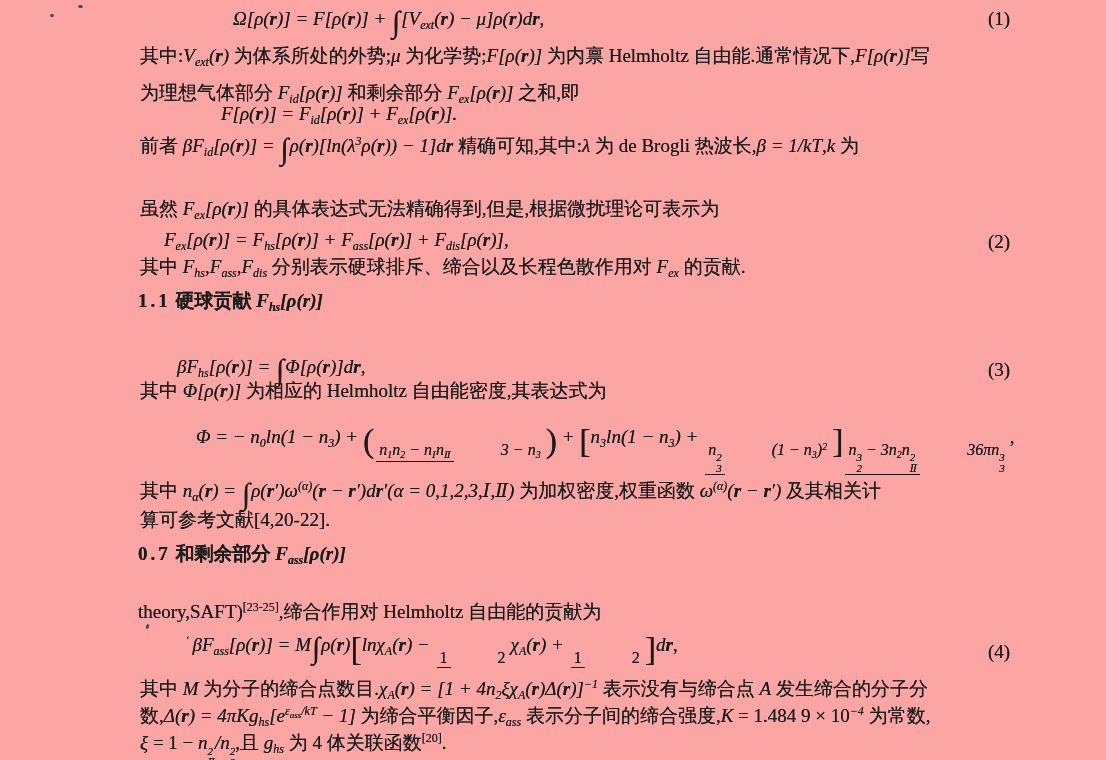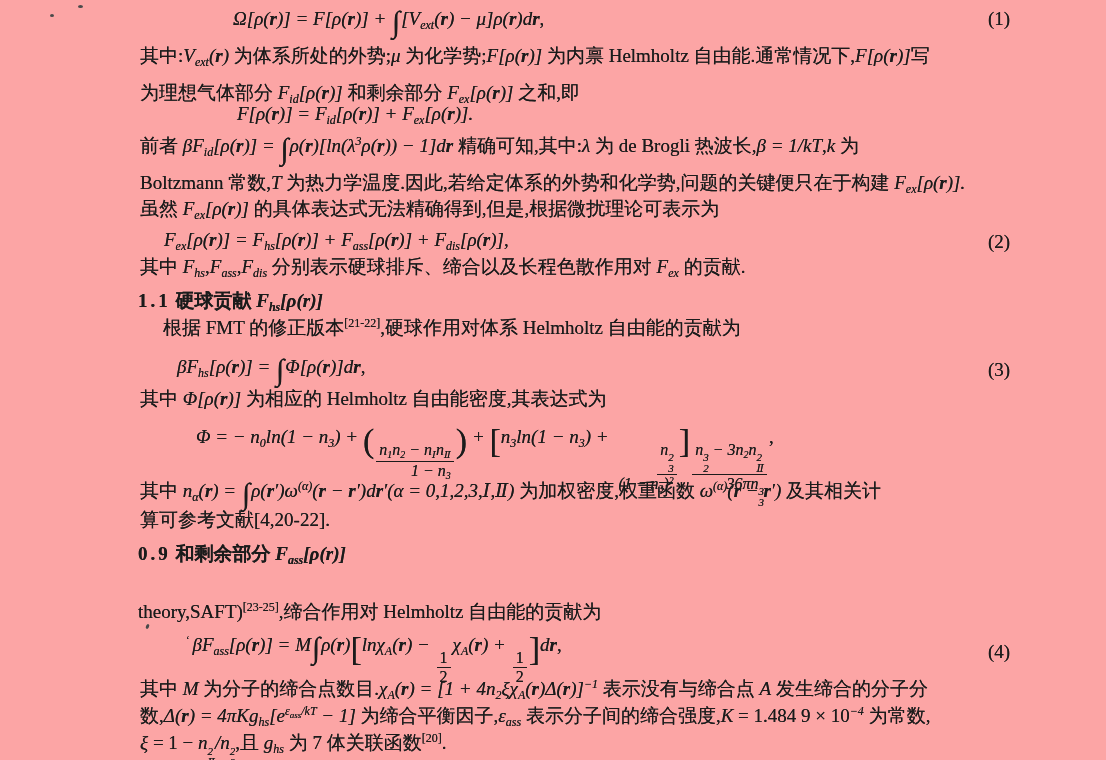--- a/index.html
+++ b/index.html
@@ -14,21 +14,21 @@
   .m{font-style:italic;}
   .rm{font-style:normal;}
   .bi{font-style:italic;font-weight:700;}
   .sub{font-size:12px;font-style:italic;vertical-align:-4px;}
   .sup{font-size:12px;font-style:italic;vertical-align:7px;}
   .sup2{font-size:9px;font-style:italic;vertical-align:4px;}
   .ref{font-size:12px;font-style:normal;vertical-align:7px;}
   .tick{font-size:11px;font-style:normal;vertical-align:8px;}
   .int{font-size:30px;font-style:normal;vertical-align:-7px;padding:0 1px;}
   .Big{font-size:34px;font-style:normal;vertical-align:-9px;font-weight:300;}
-  .frac{display:inline-flex;flex-direction:column;align-items:flex-end;vertical-align:-12px;line-height:1.15;margin:0 2px;}
+  .frac{display:inline-flex;flex-direction:row;align-items:flex-start;vertical-align:-12px;line-height:1.15;margin:0 2px;gap:44px;}
   .fnum,.fden{display:block;font-size:16px;font-style:italic;padding:0 3px;text-align:center;}
   .fnum{border-bottom:1.5px solid #1b1b1b;}
   .frac .sub{font-size:10px;vertical-align:-3px;}
   .frac .sup{font-size:10px;vertical-align:5px;}
   .frac .rm{font-style:normal;}
   .supsub{display:inline-flex;flex-direction:column;align-items:flex-start;vertical-align:-6px;line-height:1;font-size:11px;font-style:italic;}
   .supsub span{display:block;}
   .heading{font-weight:700;}
   .hnum{font-style:normal;letter-spacing:3px;}
   .hcn{}
@@ -36,33 +36,31 @@
   .speck{position:absolute;background:#4a4a4a;border-radius:50%;}
 </style>
 </head>
 <body>
 
 <div class="page">
 
   <div class="line" style="top:4px;left:233px;"><span class="m">Ω[ρ(</span><span class="bi">r</span><span class="m">)] = F[ρ(</span><span class="bi">r</span><span class="m">)] + </span><span class="int">∫</span><span class="m">[V</span><span class="sub">ext</span><span class="m">(</span><span class="bi">r</span><span class="m">) − μ]ρ(</span><span class="bi">r</span><span class="m">)d</span><span class="bi">r</span><span class="rm">,</span></div>
   <div class="line" style="top:45px;left:140px;"><span class="cn">其中:</span><span class="m">V</span><span class="sub">ext</span><span class="m">(</span><span class="bi">r</span><span class="m">)</span><span class="cn"> 为体系所处的外势;</span><span class="m">μ</span><span class="cn"> 为化学势;</span><span class="m">F[ρ(</span><span class="bi">r</span><span class="m">)]</span><span class="cn"> 为内禀 Helmholtz 自由能.通常情况下,</span><span class="m">F[ρ(</span><span class="bi">r</span><span class="m">)]</span><span class="cn">写</span></div>
   <div class="line" style="top:82px;left:140px;"><span class="cn">为理想气体部分 </span><span class="m">F</span><span class="sub">id</span><span class="m">[ρ(</span><span class="bi">r</span><span class="m">)]</span><span class="cn"> 和剩余部分 </span><span class="m">F</span><span class="sub">ex</span><span class="m">[ρ(</span><span class="bi">r</span><span class="m">)]</span><span class="cn"> 之和,即</span></div>
-  <div class="line" style="top:103px;left:237px;"><span class="m">F[ρ(</span><span class="bi">r</span><span class="m">)] = F</span><span class="sub">id</span><span class="m">[ρ(</span><span class="bi">r</span><span class="m">)] + F</span><span class="sub">ex</span><span class="m">[ρ(</span><span class="bi">r</span><span class="m">)].</span></div>
+  <div class="line" style="top:103px;left:221px;"><span class="m">F[ρ(</span><span class="bi">r</span><span class="m">)] = F</span><span class="sub">id</span><span class="m">[ρ(</span><span class="bi">r</span><span class="m">)] + F</span><span class="sub">ex</span><span class="m">[ρ(</span><span class="bi">r</span><span class="m">)].</span></div>
   <div class="line" style="top:131px;left:140px;"><span class="cn">前者 </span><span class="m">βF</span><span class="sub">id</span><span class="m">[ρ(</span><span class="bi">r</span><span class="m">)] = </span><span class="int">∫</span><span class="m">ρ(</span><span class="bi">r</span><span class="m">)[ln(λ</span><span class="sup">3</span><span class="m">ρ(</span><span class="bi">r</span><span class="m">)) − 1]d</span><span class="bi">r</span><span class="cn"> 精确可知,其中:</span><span class="m">λ</span><span class="cn"> 为 de Brogli 热波长,</span><span class="m">β = 1/kT</span><span class="cn">,</span><span class="m">k</span><span class="cn"> 为</span></div>
-  <div class="line" style="top:172px;left:140px;"><span class="cn">Boltzmann 常数,</span><span class="m">T</span><span class="cn"> 为热力学温度.因此,若给定体系的外势和化学势,问题的关键便只在于构建 </span><span class="m">F</span><span class="sub">ex</span><span class="m">[ρ(</span><span class="bi">r</span><span class="m">)].</span></div>
   <div class="line" style="top:198px;left:140px;"><span class="cn">虽然 </span><span class="m">F</span><span class="sub">ex</span><span class="m">[ρ(</span><span class="bi">r</span><span class="m">)]</span><span class="cn"> 的具体表达式无法精确得到,但是,根据微扰理论可表示为</span></div>
   <div class="line" style="top:229px;left:164px;"><span class="m">F</span><span class="sub">ex</span><span class="m">[ρ(</span><span class="bi">r</span><span class="m">)] = F</span><span class="sub">hs</span><span class="m">[ρ(</span><span class="bi">r</span><span class="m">)] + F</span><span class="sub">ass</span><span class="m">[ρ(</span><span class="bi">r</span><span class="m">)] + F</span><span class="sub">dis</span><span class="m">[ρ(</span><span class="bi">r</span><span class="m">)],</span></div>
   <div class="line" style="top:256px;left:140px;"><span class="cn">其中 </span><span class="m">F</span><span class="sub">hs</span><span class="rm">,</span><span class="m">F</span><span class="sub">ass</span><span class="rm">,</span><span class="m">F</span><span class="sub">dis</span><span class="cn"> 分别表示硬球排斥、缔合以及长程色散作用对 </span><span class="m">F</span><span class="sub">ex</span><span class="cn"> 的贡献.</span></div>
   <div class="line heading" style="top:290px;left:138px;"><span class="hnum">1.1</span><span class="hcn">  硬球贡献 </span><span class="m">F</span><span class="sub">hs</span><span class="m">[ρ(</span><span class="bi">r</span><span class="m">)]</span></div>
-  <div class="line" style="top:316px;left:163px;"><span class="cn">根据 FMT 的修正版本</span><span class="ref">[21-22]</span><span class="cn">,硬球作用对体系 Helmholtz 自由能的贡献为</span></div>
   <div class="line" style="top:352px;left:177px;"><span class="m">βF</span><span class="sub">hs</span><span class="m">[ρ(</span><span class="bi">r</span><span class="m">)] = </span><span class="int">∫</span><span class="m">Φ[ρ(</span><span class="bi">r</span><span class="m">)]d</span><span class="bi">r</span><span class="rm">,</span></div>
-  <div class="line" style="top:388px;left:140px;"><span class="cn">其中 </span><span class="m">Φ[ρ(</span><span class="bi">r</span><span class="m">)]</span><span class="cn"> 为相应的 Helmholtz 自由能密度,其表达式为</span></div>
+  <div class="line" style="top:380px;left:140px;"><span class="cn">其中 </span><span class="m">Φ[ρ(</span><span class="bi">r</span><span class="m">)]</span><span class="cn"> 为相应的 Helmholtz 自由能密度,其表达式为</span></div>
   <div class="line" style="top:421px;left:196px;"><span class="m">Φ = − n</span><span class="sub">0</span><span class="m">ln(1 − n</span><span class="sub">3</span><span class="m">) + </span><span class="Big">(</span><span class="frac">
         <span class="fnum"><span class="m">n</span><span class="sub">1</span><span class="m">n</span><span class="sub">2</span><span class="m"> − n</span><span class="sub">Ⅰ</span><span class="m">n</span><span class="sub">Ⅱ</span></span>
-        <span class="fden"><span class="m">1 − n</span><span class="sub">3</span></span>
+        <span class="fden"><span class="m">3 − n</span><span class="sub">3</span></span>
       </span><span class="Big">)</span><span class="m"> + </span><span class="Big">[</span><span class="m">n</span><span class="sub">3</span><span class="m">ln(1 − n</span><span class="sub">3</span><span class="m">) + </span><span class="frac">
         <span class="fnum"><span class="m">n</span><span class="supsub">
             <span>2</span>
             <span>3</span>
           </span></span>
         <span class="fden"><span class="m">(1 − n</span><span class="sub">3</span><span class="m">)</span><span class="sup">2</span></span>
       </span><span class="Big">]</span><span class="frac">
         <span class="fnum"><span class="m">n</span><span class="supsub">
             <span>3</span>
             <span>2</span>
@@ -70,38 +68,38 @@
             <span>2</span>
             <span>Ⅱ</span>
           </span></span>
         <span class="fden"><span class="m">36πn</span><span class="supsub">
             <span>3</span>
             <span>3</span>
           </span></span>
       </span><span class="rm">,</span></div>
   <div class="line" style="top:476px;left:140px;"><span class="cn">其中 </span><span class="m">n</span><span class="sub">α</span><span class="m">(</span><span class="bi">r</span><span class="m">) = </span><span class="int">∫</span><span class="m">ρ(</span><span class="bi">r</span><span class="m">′)ω</span><span class="sup">(α)</span><span class="m">(</span><span class="bi">r</span><span class="m"> − </span><span class="bi">r</span><span class="m">′)d</span><span class="bi">r</span><span class="m">′(α = 0,1,2,3,Ⅰ,Ⅱ)</span><span class="cn"> 为加权密度,权重函数 </span><span class="m">ω</span><span class="sup">(α)</span><span class="m">(</span><span class="bi">r</span><span class="m"> − </span><span class="bi">r</span><span class="m">′)</span><span class="cn"> 及其相关计</span></div>
   <div class="line" style="top:509px;left:140px;"><span class="cn">算可参考文献[4,20-22].</span></div>
-  <div class="line heading" style="top:543px;left:138px;"><span class="hnum">0.9</span><span class="hcn">  和剩余部分 </span><span class="m">F</span><span class="sub">ass</span><span class="m">[ρ(</span><span class="bi">r</span><span class="m">)]</span></div>
+  <div class="line heading" style="top:543px;left:138px;"><span class="hnum">0.7</span><span class="hcn">  和剩余部分 </span><span class="m">F</span><span class="sub">ass</span><span class="m">[ρ(</span><span class="bi">r</span><span class="m">)]</span></div>
   <div class="line" style="top:600px;left:138px;"><span class="cn">theory,SAFT)</span><span class="ref">[23-25]</span><span class="cn">,缔合作用对 Helmholtz 自由能的贡献为</span></div>
   <div class="line" style="top:629px;left:186px;"><span class="tick">‘ </span><span class="m">βF</span><span class="sub">ass</span><span class="m">[ρ(</span><span class="bi">r</span><span class="m">)] = M</span><span class="int">∫</span><span class="m">ρ(</span><span class="bi">r</span><span class="m">)</span><span class="Big">[</span><span class="m">lnχ</span><span class="sub">A</span><span class="m">(</span><span class="bi">r</span><span class="m">) − </span><span class="frac">
         <span class="fnum"><span class="rm">1</span></span>
         <span class="fden"><span class="rm">2</span></span>
       </span><span class="m">χ</span><span class="sub">A</span><span class="m">(</span><span class="bi">r</span><span class="m">) + </span><span class="frac">
         <span class="fnum"><span class="rm">1</span></span>
         <span class="fden"><span class="rm">2</span></span>
       </span><span class="Big">]</span><span class="m">d</span><span class="bi">r</span><span class="rm">,</span></div>
   <div class="line" style="top:677px;left:140px;"><span class="cn">其中 </span><span class="m">M</span><span class="cn"> 为分子的缔合点数目.</span><span class="m">χ</span><span class="sub">A</span><span class="m">(</span><span class="bi">r</span><span class="m">) = [1 + 4n</span><span class="sub">2</span><span class="m">ξχ</span><span class="sub">A</span><span class="m">(</span><span class="bi">r</span><span class="m">)Δ(</span><span class="bi">r</span><span class="m">)]</span><span class="sup">−1</span><span class="cn"> 表示没有与缔合点 </span><span class="m">A</span><span class="cn"> 发生缔合的分子分</span></div>
   <div class="line" style="top:704px;left:140px;"><span class="cn">数,</span><span class="m">Δ(</span><span class="bi">r</span><span class="m">) = 4πKg</span><span class="sub">hs</span><span class="m">[e</span><span class="sup">ε</span><span class="sup2">ass</span><span class="sup">/kT</span><span class="m"> − 1]</span><span class="cn"> 为缔合平衡因子,</span><span class="m">ε</span><span class="sub">ass</span><span class="cn"> 表示分子间的缔合强度,</span><span class="m">K</span><span class="rm"> = 1.484 9 × 10</span><span class="sup">−4</span><span class="cn"> 为常数,</span></div>
   <div class="line" style="top:731px;left:140px;"><span class="m">ξ</span><span class="rm"> = 1 − </span><span class="m">n</span><span class="supsub">
         <span>2</span>
         <span>Ⅱ</span>
       </span><span class="m">/n</span><span class="supsub">
         <span>2</span>
         <span>2</span>
-      </span><span class="cn">,且 </span><span class="m">g</span><span class="sub">hs</span><span class="cn"> 为 7 体关联函数</span><span class="ref">[20]</span><span class="cn">.</span></div>
+      </span><span class="cn">,且 </span><span class="m">g</span><span class="sub">hs</span><span class="cn"> 为 4 体关联函数</span><span class="ref">[20]</span><span class="cn">.</span></div>
 
   <span class="eqnum" style="top:8px;">(1)</span>
   <span class="eqnum" style="top:231px;">(2)</span>
   <span class="eqnum" style="top:359px;">(3)</span>
   <span class="eqnum" style="top:641px;">(4)</span>
 
   <div class="speck" style="left:78px;top:5px;width:5px;height:3px;"></div>
   <div class="speck" style="left:50px;top:14px;width:4px;height:3px;"></div>
   <div class="speck" style="left:146px;top:624px;width:3px;height:5px;transform:rotate(25deg);"></div>
 

